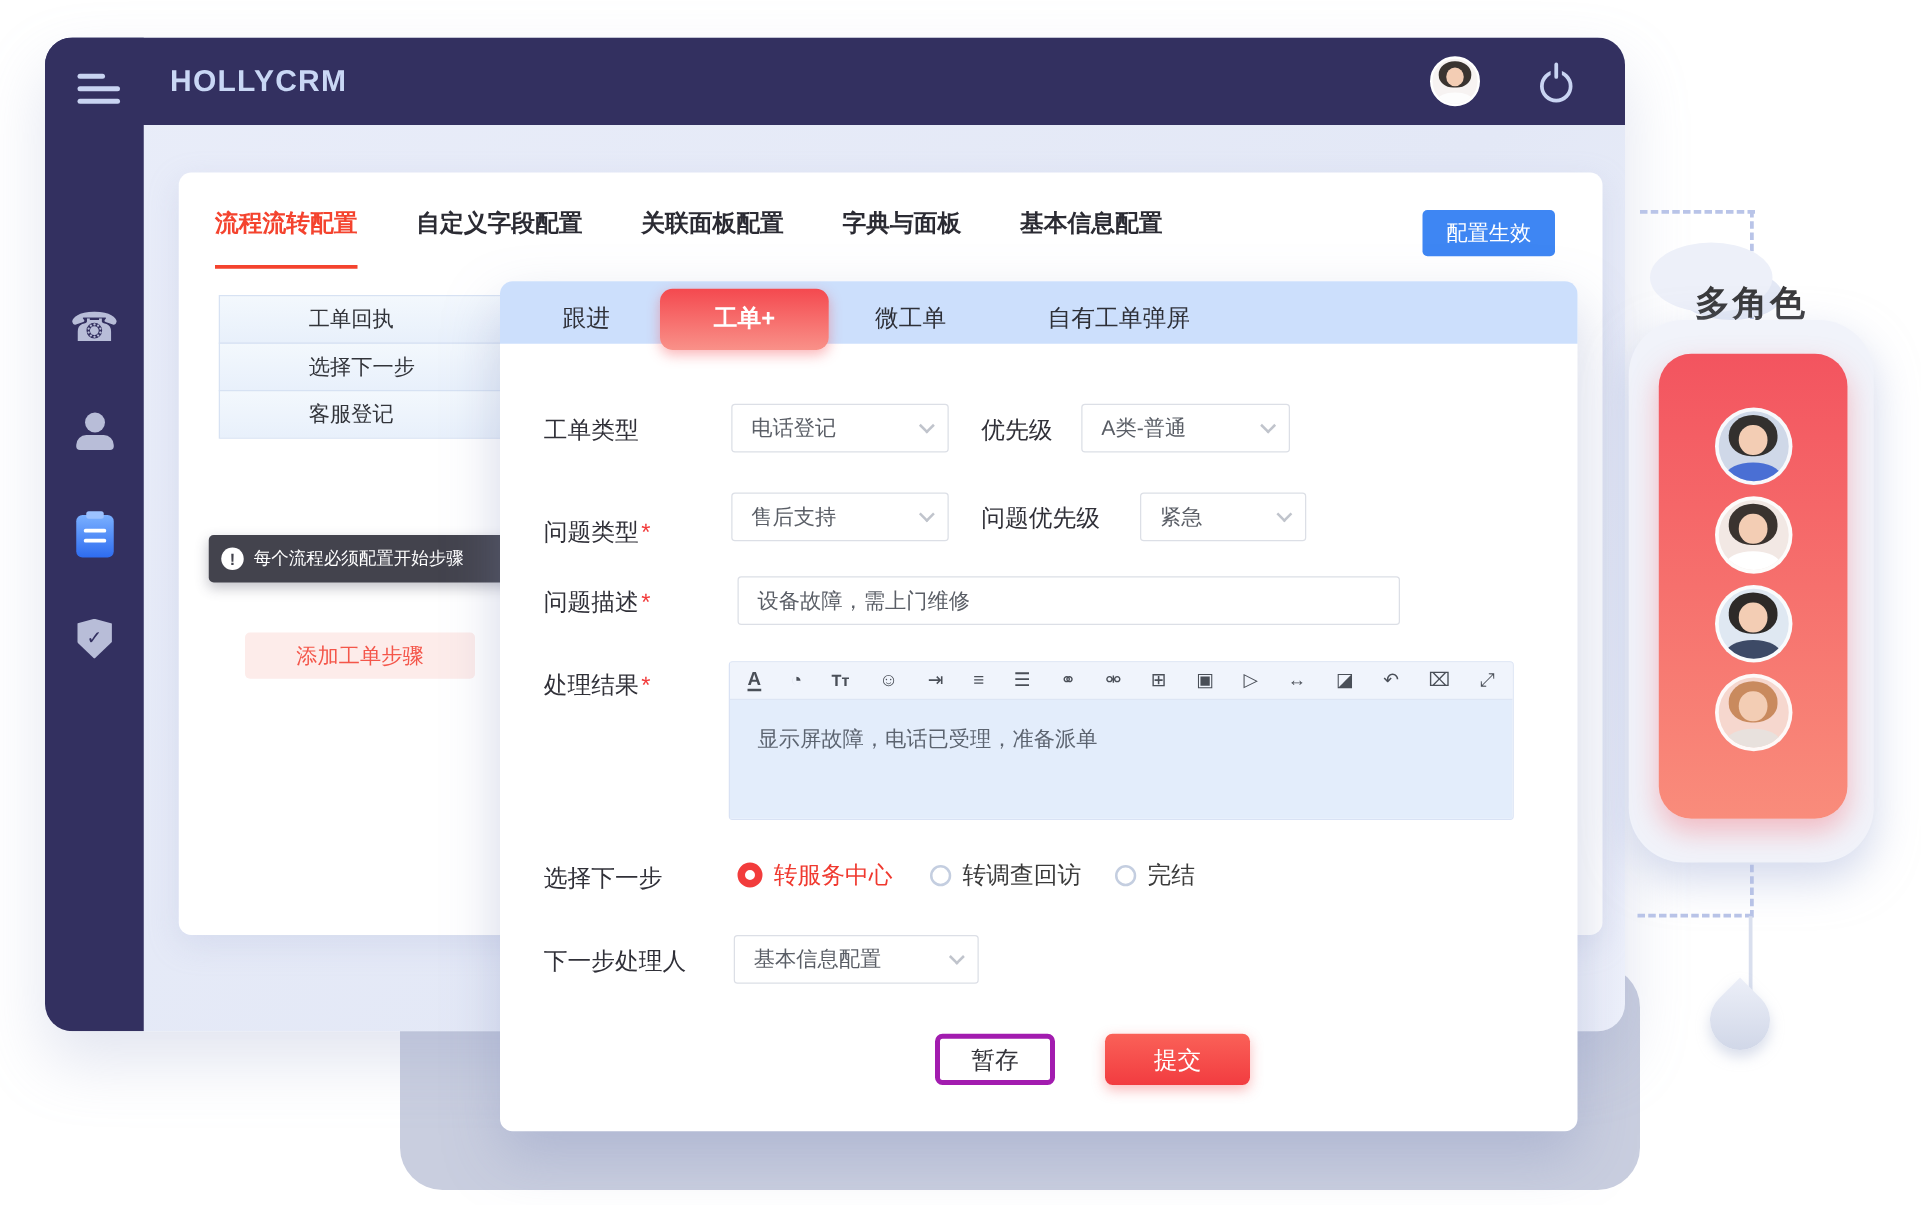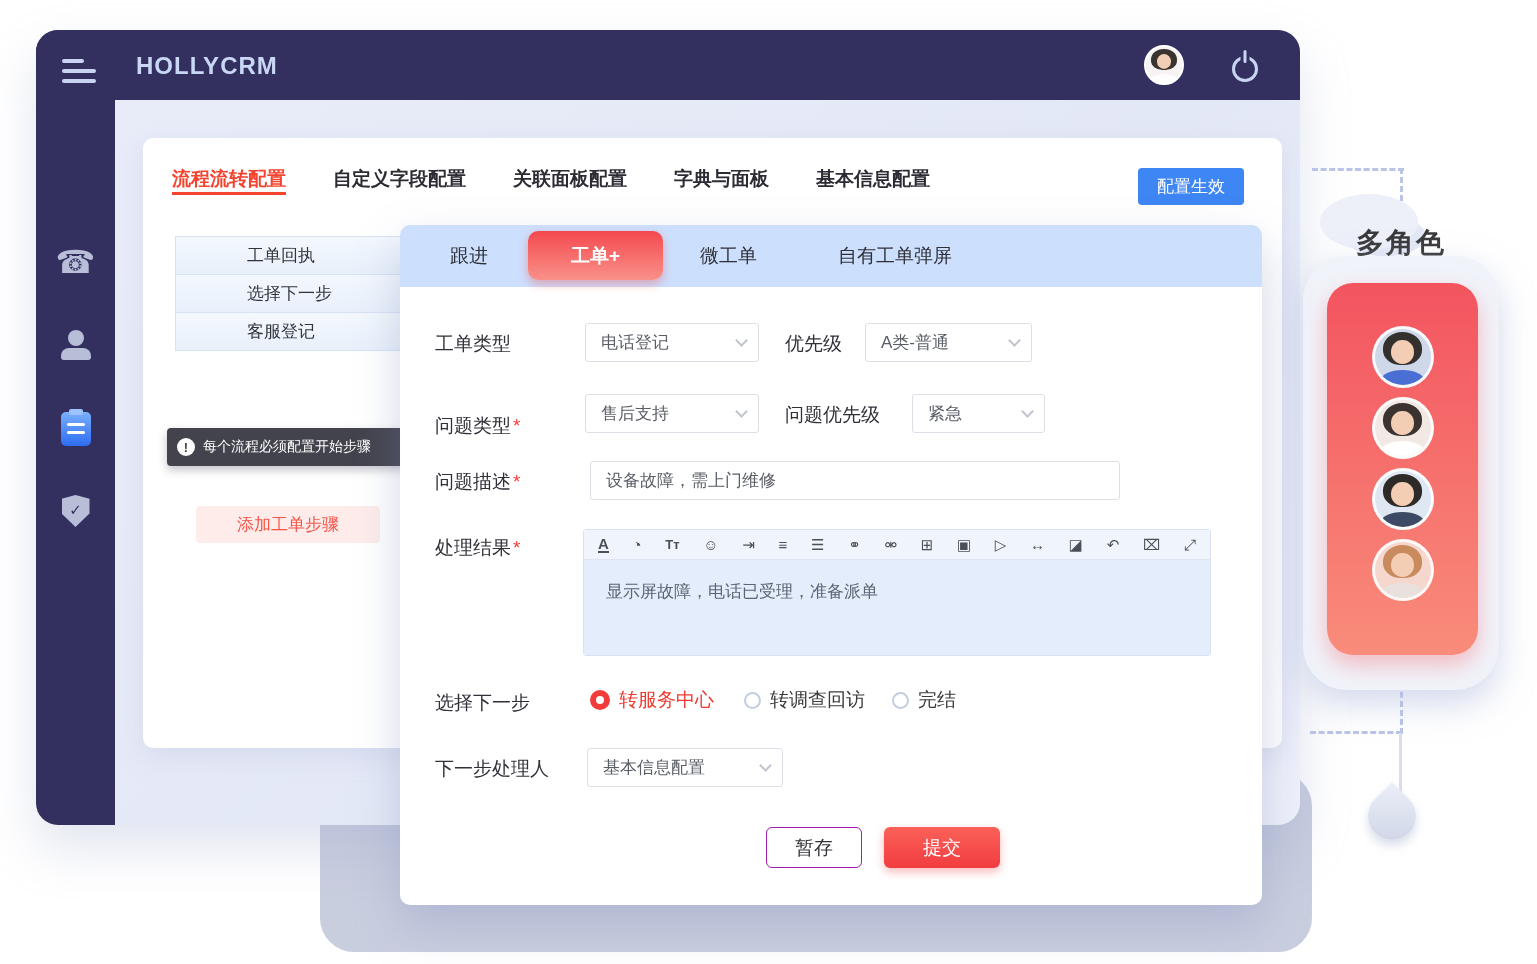--- a/index.html
+++ b/index.html
@@ -64,21 +64,21 @@
   .shield-ic { width:28px; height:32px; background:#b8bdd8;
     clip-path:polygon(50% 0,100% 12%,100% 58%,50% 100%,0 58%,0 12%);
     display:flex; align-items:center; justify-content:center; }
   .shield-ic span { color:#333060; font-weight:bold; font-size:15px; margin-top:-3px; }
 
   
   .card { position:absolute; left:107px; top:108px; width:1139px; height:610px;
     background:#fff; border-radius:10px; box-shadow:0 8px 24px rgba(170,180,215,.25); }
 
   .cfg-tabs { position:absolute; left:29px; top:28px; display:flex; gap:47px; }
-  .cfg-tab { font-size:19px; font-weight:bold; color:#2b2b33; padding-bottom:0; cursor:pointer; white-space:nowrap; }
+  .cfg-tab { font-size:19px; font-weight:bold; color:#2b2b33; padding-bottom:20px; cursor:pointer; white-space:nowrap; }
   .cfg-tab.active { color:#f4432e; border-bottom:3px solid #f4432e; }
 
   .apply-btn { position:absolute; right:38px; top:30px; width:106px; height:37px;
     background:#3e86f3; color:#fff; font-size:17px; border:none; border-radius:4px; cursor:pointer; }
 
   .flow-list { position:absolute; left:32px; top:98px; width:320px; }
   .flow-row { height:39px; line-height:38px; padding-left:71px; font-size:17px; color:#32343a;
     background:linear-gradient(180deg,#f3f8fd,#e8f0fb); border:1px solid #d7e2f3; margin-top:-1px; cursor:pointer; }
   .flow-row:first-child { margin-top:0; }
 
@@ -87,21 +87,21 @@
     color:#fff; font-size:14px; box-shadow:0 4px 10px rgba(60,60,80,.3); }
   .tip-ic { width:18px; height:18px; border-radius:50%; background:#fff; color:#43434d;
     font-weight:bold; font-size:13px; display:flex; align-items:center; justify-content:center; flex:0 0 18px; }
 
   .add-step { position:absolute; left:53px; top:368px; width:184px; height:37px;
     background:#fdecea; color:#f4564a; font-size:17px; border:none; border-radius:4px; cursor:pointer; }
 
   
   .modal { position:absolute; left:400px; top:225px; width:862px; height:680px; background:#fff;
     border-radius:10px; z-index:30; box-shadow:0 20px 45px rgba(130,140,185,.35); }
-  .m-tabbar { position:absolute; left:0; top:0; width:862px; height:62px; background:#ccdffc;
+  .m-tabbar { position:absolute; left:0; top:0; width:862px; height:50px; background:#ccdffc;
     border-radius:10px 10px 0 0; }
   .m-tab { position:absolute; top:0; height:62px; line-height:62px; font-size:19px; color:#2e3038; cursor:pointer; }
   .m-tab.pill { left:128px; top:6px; width:135px; height:49px; line-height:49px; text-align:center;
     background:linear-gradient(180deg,#f4494f,#f99189); color:#fff; font-weight:bold;
     border-radius:10px; box-shadow:0 4px 10px rgba(244,73,79,.4); }
 
   .f-label { position:absolute; left:35px; font-size:19px; color:#303038; white-space:nowrap; }
   .req { color:#f23c3c; margin-left:2px; }
 
   .sel, .inputbox { position:absolute; height:39px; border:1px solid #dcdfe6; border-radius:3px;
@@ -122,21 +122,21 @@
 
   .radio-row { position:absolute; left:190px; top:462px; display:flex; align-items:center; }
   .radio { border-radius:50%; background:#fff; cursor:pointer; }
   .radio.on { width:20px; height:20px; border:6px solid #f23c3c; }
   .radio.off { width:17px; height:17px; border:2px solid #c4cee0; }
   .radio-lbl { font-size:19px; margin-left:9px; cursor:pointer; }
   .radio-lbl.on { color:#f0392f; }
   .radio-lbl.off { color:#3a3a3a; }
 
   .m-btn { position:absolute; top:602px; height:41px; border-radius:6px; font-size:19px; cursor:pointer; }
-  .btn-save { left:366px; width:96px; background:#fff; border:1px solid #a21caf; color:#33333a; }
+  .btn-save { left:348px; width:96px; background:#fff; border:4px solid #a21caf; color:#33333a; }
   .btn-submit { left:484px; width:116px; border:none; color:#fff;
     background:linear-gradient(180deg,#fa6158,#f23c40); box-shadow:0 4px 10px rgba(242,60,64,.35); }
 
   
   .decor { position:absolute; inset:0; pointer-events:none; z-index:12; }
   .dash-h1 { position:absolute; left:1312px; top:168px; width:92px; border-top:3px dashed #b9c4e8; }
   .dash-v  { position:absolute; left:1400px; top:168px; height:566px; border-left:3px dashed #b9c4e8; }
   .dash-h2 { position:absolute; left:1310px; top:731px; width:92px; border-top:3px dashed #b9c4e8; }
   .cloud { position:absolute; left:1320px; top:194px; width:98px; height:56px; background:#edf0f9;
     border-radius:50%; box-shadow:16px 14px 0 -8px #e3e8f5; }

